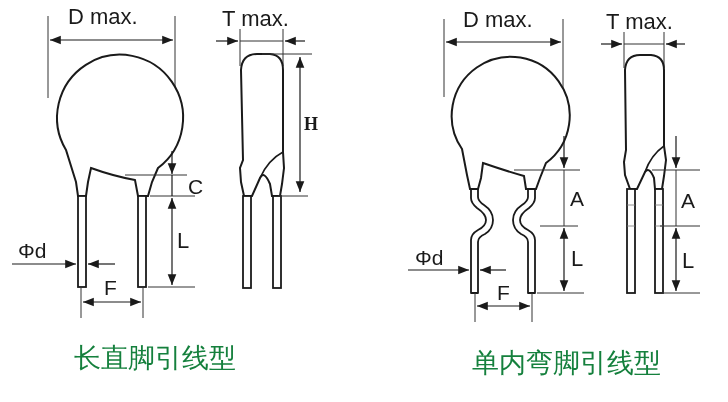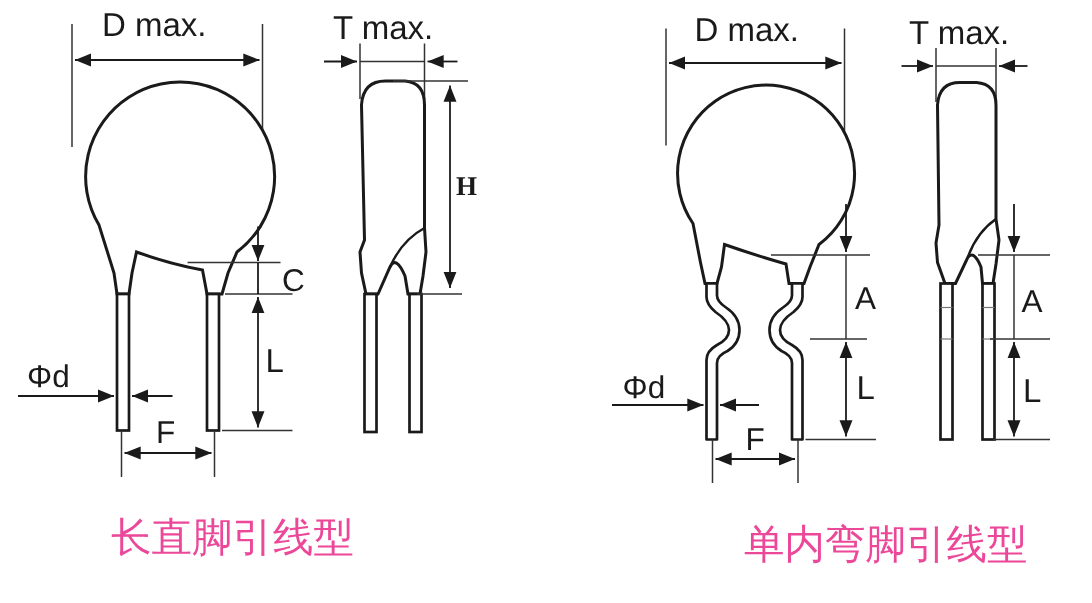--- a/index.html
+++ b/index.html
@@ -2,21 +2,21 @@
 <html><head>
 <meta charset="utf-8">
 <style>
   html, body { margin: 0; padding: 0; background: #ffffff; }
   body { width: 728px; height: 402px; position: relative; overflow: hidden;
          font-family: "Liberation Sans", "DejaVu Sans", sans-serif; }
   svg { position: absolute; left: 0; top: 0; }
   .lbl { font-family: "Liberation Sans", "DejaVu Sans", sans-serif; fill: #1a1a1a; }
   .lbl-serif { font-family: "Liberation Serif", "DejaVu Serif", serif; font-weight: bold; fill: #1a1a1a; }
   .caption { position: absolute; font-family: "DejaVu Sans", "Liberation Sans", sans-serif;
-             font-size: 27px; color: #ec4899; letter-spacing: 0px; white-space: nowrap; }
+             font-size: 27px; color: #15803d; letter-spacing: 0px; white-space: nowrap; }
 </style>
 </head>
 <body>
 
 <svg width="728" height="402" viewBox="0 0 728 402" xmlns="http://www.w3.org/2000/svg">
   <defs>
     <marker id="arr" viewBox="0 0 10 10" refX="10" refY="5" markerWidth="9" markerHeight="9" orient="auto-start-reverse">
       <path d="M0,1 L10,5 L0,9 z" fill="#1a1a1a"></path>
     </marker>
   </defs>
@@ -143,13 +143,13 @@
     <line x1="676" y1="170" x2="676" y2="226" stroke="#333" stroke-width="1"></line>
     <text class="lbl" x="681" y="208" font-size="21">A</text>
 
     <line x1="662" y1="293" x2="700" y2="293" stroke="#333" stroke-width="1"></line>
     <line x1="676" y1="228" x2="676" y2="291" stroke="#1a1a1a" stroke-width="1.2" marker-start="url(#arr)" marker-end="url(#arr)"></line>
     <text class="lbl" x="682" y="268" font-size="22">L</text>
   </g>
 </svg>
 
 <div class="caption" style="left:74px; top:340px;">长直脚引线型</div>
-<div class="caption" style="left:496px; top:345px;">单内弯脚引线型</div>
+<div class="caption" style="left:472px; top:345px;">单内弯脚引线型</div>
 
 </body></html>

